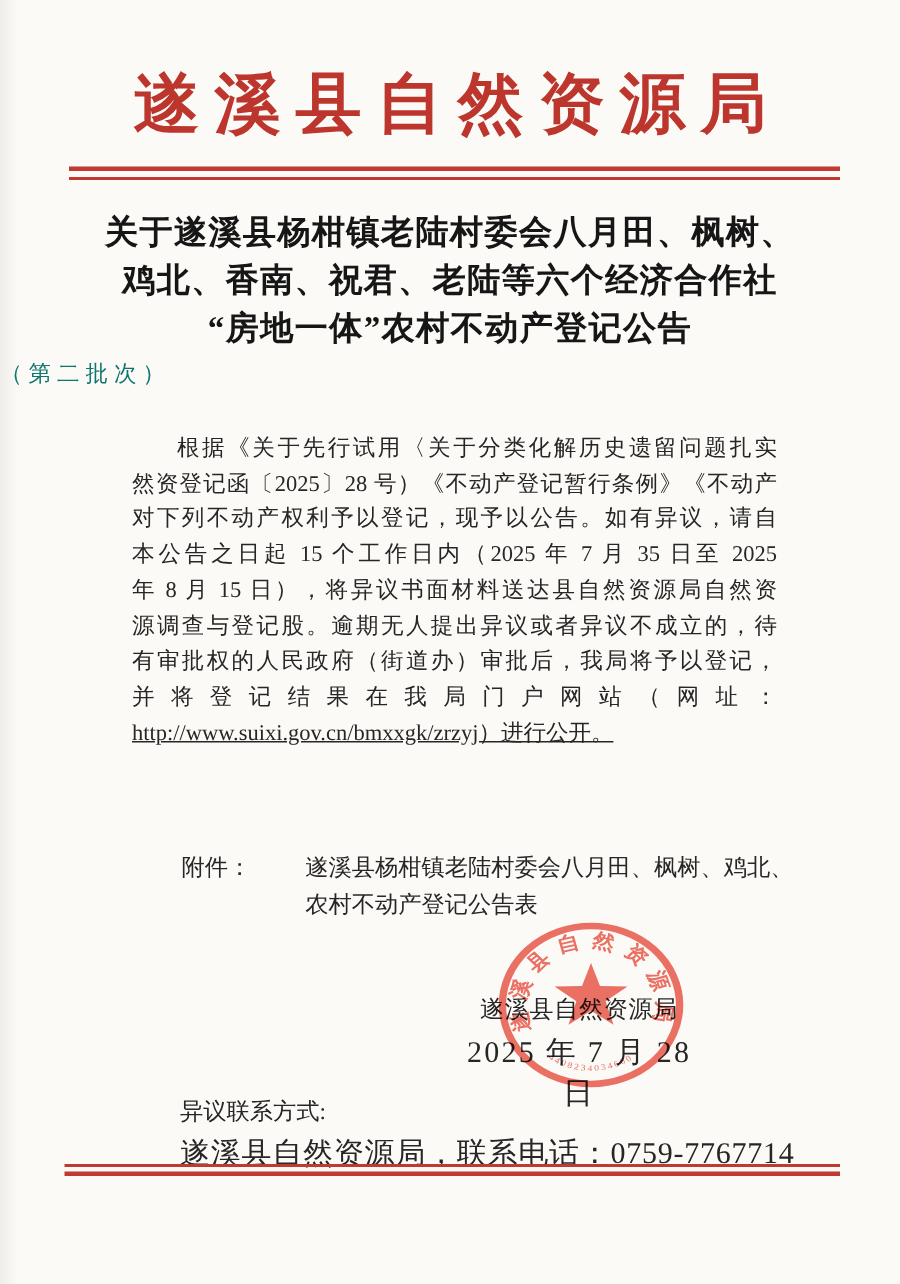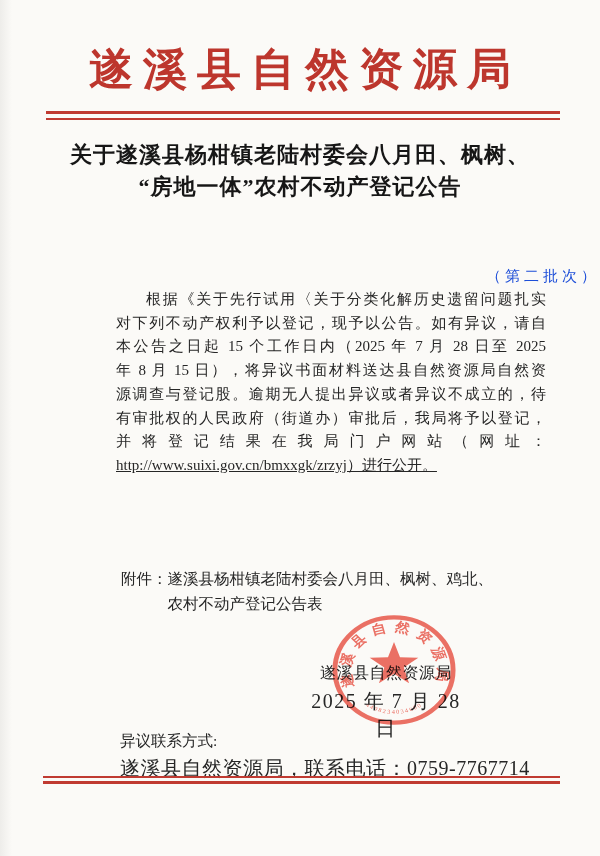--- a/index.html
+++ b/index.html
@@ -32,36 +32,36 @@
   .rule-bot-thin    { left: 43px; width: 517px; top: 781px; height: 3px; }
 
   .doc-title {
     position: absolute; top: 139px; left: 20px; right: 20px;
     text-align: center;
     font-size: 22px; font-weight: bold; line-height: 32px;
     color: #161616; letter-spacing: 1px;
   }
   .subtitle {
     position: absolute; top: 240px; left: 0; right: 0;
-    text-align: right;
-    font-size: 15px; letter-spacing: 4px; color: #1d4ed8; margin-top: 27px;
+    text-align: left;
+    font-size: 15px; letter-spacing: 4px; color: #0f766e;
   }
 
   .body-text {
     position: absolute; top: 288px; left: 88px; width: 430px;
-    font-size: 15px; line-height: 23.7px; color: #262626; margin-left: 28px;
+    font-size: 15px; line-height: 23.7px; color: #262626;
   }
   .bline { text-align: justify; text-align-last: justify; }
   .bline.indent { text-indent: 2em; }
   .bline.last { text-align-last: left; text-decoration: underline; }
 
   .attachment {
     position: absolute; top: 567px; left: 121px;
     display: flex; align-items: flex-start;
-    font-size: 15.5px; line-height: 24.5px; color: #262626;
+    font-size: 15.5px; line-height: 24.5px; color: #262626; gap: 36px;
   }
   .att-label { flex: none; }
   .att-lines { width: 352px; }
 
   .signature {
     position: absolute; top: 663px; left: 300px; width: 172px;
     text-align: center; color: #262626;
   }
   .sig-agency { font-size: 16px; letter-spacing: 0.5px; }
   .sig-date   { font-size: 20px; letter-spacing: 1.5px; margin-top: 4px; }
@@ -86,28 +86,30 @@
 </style>
 </head>
 <body>
 
 <div class="letterhead">遂溪县自然资源局</div>
 <div class="rule rule-top-thick"></div>
 <div class="rule rule-top-thin"></div>
 
 <div class="doc-title">
   <div>关于遂溪县杨柑镇老陆村委会八月田、枫树、</div>
+  <div>鸡北、香南、祝君、老陆等六个经济合作社</div>
   <div>“房地一体”农村不动产登记公告</div>
 </div>
 <div class="subtitle">（第二批次）</div>
 
 <div class="body-text">
   <div class="bline indent">根据《关于先行试用〈关于分类化解历史遗留问题扎实</div>
+  <div class="bline">然资登记函〔2025〕28 号）《不动产登记暂行条例》《不动产</div>
   <div class="bline">对下列不动产权利予以登记，现予以公告。如有异议，请自</div>
-  <div class="bline">本公告之日起 15 个工作日内（2025 年 7 月 28 日至 2025</div>
+  <div class="bline">本公告之日起 15 个工作日内（2025 年 7 月 35 日至 2025</div>
   <div class="bline">年 8 月 15 日），将异议书面材料送达县自然资源局自然资</div>
   <div class="bline">源调查与登记股。逾期无人提出异议或者异议不成立的，待</div>
   <div class="bline">有审批权的人民政府（街道办）审批后，我局将予以登记，</div>
   <div class="bline">并将登记结果在我局门户网站（网址：</div>
   <div class="bline last">http://www.suixi.gov.cn/bmxxgk/zrzyj）进行公开。</div>
 </div>
 
 <div class="attachment">
   <div class="att-label">附件：</div>
   <div class="att-lines">

